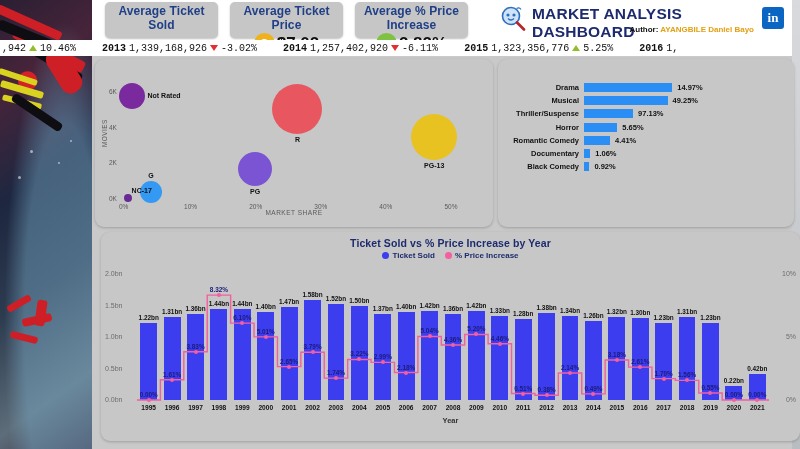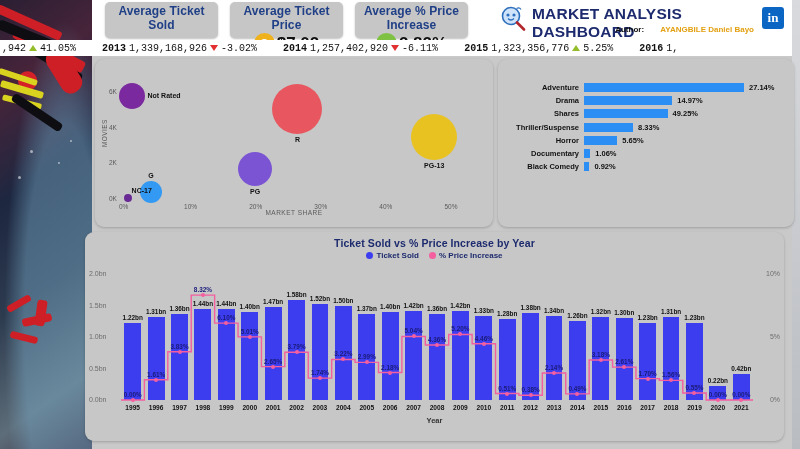--- a/index.html
+++ b/index.html
@@ -57,21 +57,21 @@
     position: absolute; left: 396px; top: 2px; right: 4px; height: 36px;
   }
   #logo-magnifier { position:absolute; left: 12px; top: 3px; width: 26px; height: 26px; }
   #dash-title {
     position: absolute; left: 44px; top: 3px;
     font-size: 15.5px; font-weight: bold; color: #1d2b6e; letter-spacing: .2px;
   }
   #author-line {
     position: absolute; right: 34px; top: 23px; font-size: 8px; font-weight: bold; color: #111;
   }
-  #author-name { color: #e3a011; margin-left: 14px; }
+  #author-name { color: #e3a011; }
   #linkedin-badge {
     position: absolute; right: 4px; top: 5px; width: 22px; height: 22px;
     background: #0a66c2; border-radius: 3px; color: #fff;
     font-size: 13px; font-weight: bold; font-family: "Liberation Serif", serif;
     display: flex; align-items: center; justify-content: center;
   }
 
   
   #ticker {
     position: absolute; left: 0px; top: 40px; right: 8px; height: 16px;
@@ -89,21 +89,21 @@
     position: absolute; background: #c7c7c7; border-radius: 9px;
     box-shadow: 0 1px 3px rgba(0,0,0,.22);
   }
   .panel-title {
     text-align: center; font-size: 10.5px; font-weight: bold; color: #1d2b6e;
     padding-top: 5px; letter-spacing: .1px;
   }
 
   #panel-bubble { left: 95px; top: 59px; width: 398px; height: 168px; }
   #panel-genre  { left: 498px; top: 59px; width: 296px; height: 168px; }
-  #panel-year   { left: 85px; top: 232px; width: 699px; height: 209px; }
+  #panel-year   { left: 101px; top: 232px; width: 699px; height: 209px; }
 
   
   #bubble-plot { position: absolute; left: 0; top: 0; width: 398px; height: 168px; }
   .axis-lbl { position: absolute; font-size: 6.5px; color: #5a5a5a; }
   .bubble { position: absolute; border-radius: 50%; transform: translate(-50%,-50%); }
   .bubble-lbl { position: absolute; font-size: 7px; font-weight: bold; color: #111; transform: translate(-50%,0); white-space: nowrap; }
   #y-axis-title {
     position:absolute; left: 6px; top: 88px; font-size: 6.5px; color: #5a5a5a;
     transform: rotate(-90deg); transform-origin: left top; letter-spacing: .4px;
   }
@@ -202,21 +202,21 @@
       <span id="author-name">AYANGBILE Daniel Bayo</span>
     </div>
     <div id="linkedin-badge">in</div>
   </div>
 </div>
 
 <div id="ticker">
     <span class="tick-item">
       <span>,942</span>
       <span class="tri-up"></span>
-      <span>41.05%</span>
+      <span>10.46%</span>
     </span>
     <span class="tick-item">
       <span class="tick-year">2013</span>
       <span>1,339,168,926</span>
       <span class="tri-dn"></span>
       <span>-3.02%</span>
     </span>
     <span class="tick-item">
       <span class="tick-year">2014</span>
       <span>1,257,402,920</span>
@@ -260,43 +260,43 @@
       <div class="bubble" style="left: 56.0364px; top: 132.505px; width: 22px; height: 22px; background: rgb(51, 153, 242);"></div>
       <div class="bubble-lbl" style="left: 56.0364px; top: 112.505px;">G</div>
       <div class="bubble" style="left: 32.6036px; top: 138.929px; width: 8px; height: 8px; background: rgb(106, 42, 150);"></div>
       <div class="bubble-lbl" style="left: 36.6036px; top: 127.929px; transform: none;">NC-17</div>
     </div>
 </div>
 
 <div class="panel" id="panel-genre">
   <div id="genre-list">
       <div class="genre-row">
-        <div class="genre-name">Adventure</div>
-        <div class="genre-bar" style="width: 160px; background: rgb(43, 142, 244);"></div>
-        <div class="genre-val">27.14%</div>
-      </div>
-      <div class="genre-row">
         <div class="genre-name">Drama</div>
         <div class="genre-bar" style="width: 88.2535px; background: rgb(43, 142, 244);"></div>
         <div class="genre-val">14.97%</div>
       </div>
       <div class="genre-row">
-        <div class="genre-name">Shares</div>
+        <div class="genre-name">Musical</div>
         <div class="genre-bar" style="width: 83.5372px; background: rgb(43, 142, 244);"></div>
         <div class="genre-val">49.25%</div>
       </div>
       <div class="genre-row">
         <div class="genre-name">Thriller/Suspense</div>
         <div class="genre-bar" style="width: 49.1083px; background: rgb(43, 142, 244);"></div>
-        <div class="genre-val">8.33%</div>
+        <div class="genre-val">97.13%</div>
       </div>
       <div class="genre-row">
         <div class="genre-name">Horror</div>
         <div class="genre-bar" style="width: 33.3088px; background: rgb(43, 142, 244);"></div>
         <div class="genre-val">5.65%</div>
+      </div>
+      <div class="genre-row">
+        <div class="genre-name">Romantic Comedy</div>
+        <div class="genre-bar" style="width: 25.9985px; background: rgb(43, 142, 244);"></div>
+        <div class="genre-val">4.41%</div>
       </div>
       <div class="genre-row">
         <div class="genre-name">Documentary</div>
         <div class="genre-bar" style="width: 6.24908px; background: rgb(43, 142, 244);"></div>
         <div class="genre-val">1.06%</div>
       </div>
       <div class="genre-row">
         <div class="genre-name">Black Comedy</div>
         <div class="genre-bar" style="width: 5.42373px; background: rgb(43, 142, 244);"></div>
         <div class="genre-val">0.92%</div>

